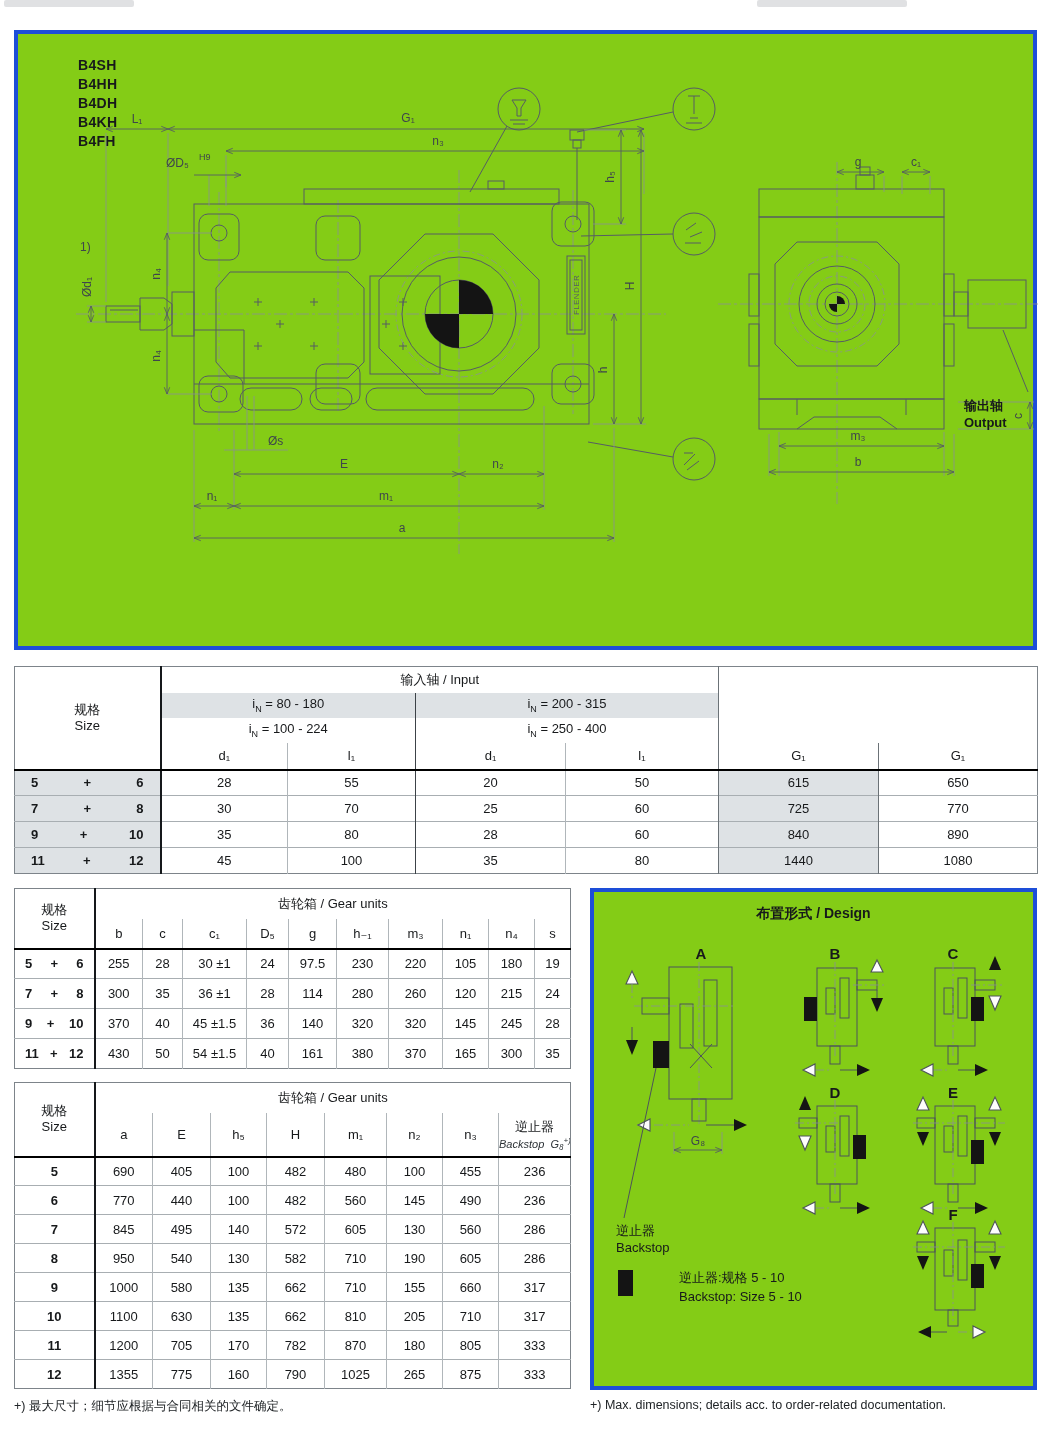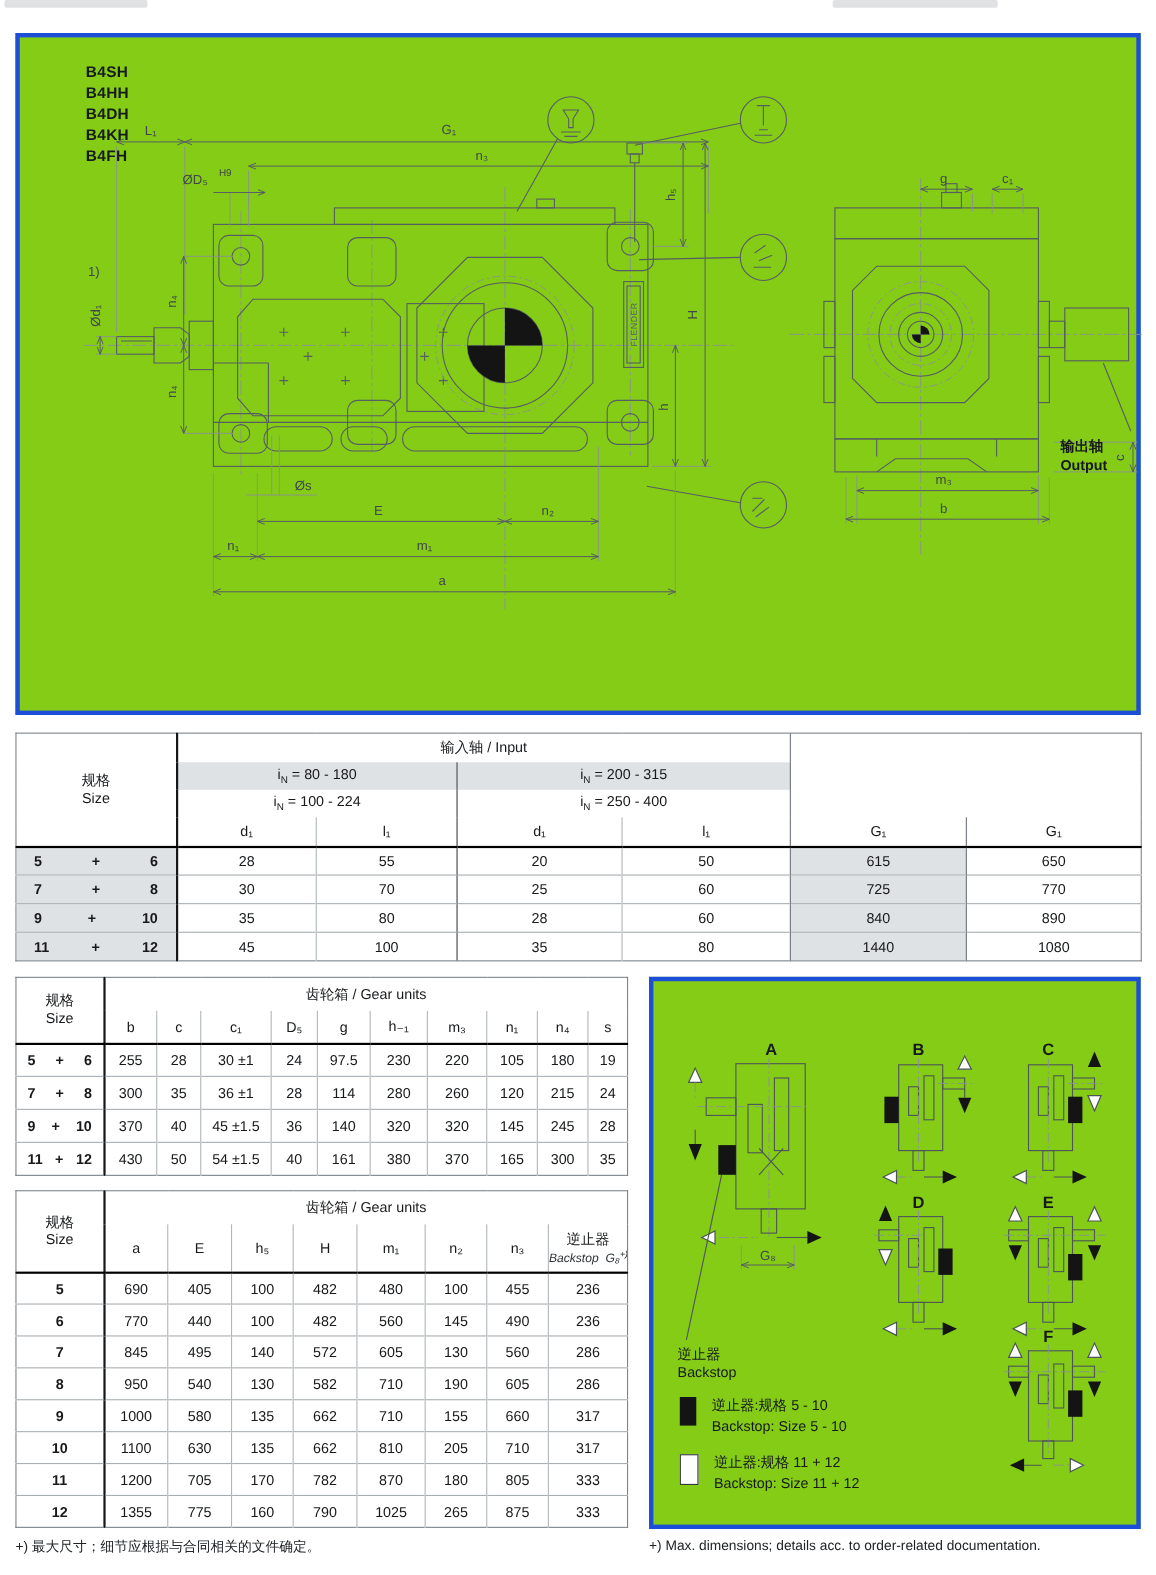--- a/index.html
+++ b/index.html
@@ -44,21 +44,21 @@
   .szwrap .szp{font-weight:bold;}
   #t1 thead tr.h1{height:26px;} #t1 thead tr.h2{height:25px;} #t1 thead tr.h3{height:25px;margin-left:36px;} #t1 thead tr.h4{height:27px;}
   #t1 tbody tr{height:26px;}
   #t2 thead tr{height:30px;} #t2 tbody tr{height:30px;}
   #t3 thead tr.r1{height:30px;} #t3 thead tr.r2{height:44px;} #t3 tbody tr{height:29px;}
   sub.rsub{font-size:9px;}
   .bs2{font-size:11px;color:#2c3236;font-style:italic;}
   .bs2 sup{font-size:8px;}
   #designTitle{position:absolute;top:13px;left:0;width:100%;text-align:center;font-size:14px;font-weight:bold;}
   .dp-label{position:absolute;font-size:13px;line-height:17px;}
-  .legend-row{position:absolute;display:flex;align-items:flex-start;}
+  .legend-row{position:absolute;display:flex;align-items:flex-start;gap:32px;}
   .sw{width:15px;height:26px;margin-right:14px;margin-top:2px;}
   .sw.black{background:#141414;}
   .sw.white{background:#fdfdfd;border:1.5px solid #33383c;}
   .legend-text div{font-size:13px;line-height:19px;}
   .footnote{position:absolute;top:1398px;font-size:12.5px;color:#202427;}
 </style>
 </head>
 <body>
 
 <div class="remnant" style="left:4px;top:0;width:130px;"></div>
@@ -616,20 +616,21 @@
       <td class="vthin">790</td>
       <td class="vthin">1025</td>
       <td class="vthin">265</td>
       <td class="vthin">875</td>
       <td class="vthin">333</td>
     </tr>
   </tbody>
 </table>
 
 <div class="panel" id="designPanel">
+  <div id="designTitle">布置形式 / Design</div>
 
   <svg width="447" height="502" viewBox="0 0 447 502">
 
     <g>
       <rect class="dln" x="75" y="75" width="63" height="132"></rect>
       <rect class="dln" x="86" y="112" width="13" height="44"></rect>
       <rect class="dln" x="110" y="88" width="13" height="66"></rect>
       <line class="dcl" x1="40" y1="114" x2="142" y2="114"></line>
       <line class="dcl" x1="105" y1="70" x2="105" y2="232"></line>
       <rect class="dln" x="48" y="106" width="27" height="16"></rect>
@@ -761,23 +762,16 @@
     <div>Backstop</div>
   </div>
 
   <div class="legend-row" style="left:24px;top:376px;">
     <div class="sw black"></div>
     <div class="legend-text">
       <div>逆止器:规格  5 - 10</div>
       <div>Backstop: Size  5 - 10</div>
     </div>
   </div>
-  <div class="legend-row" style="left:24px;top:428px;">
-    <div class="sw white"></div>
-    <div class="legend-text">
-      <div>逆止器:规格  11 + 12</div>
-      <div>Backstop: Size  11 + 12</div>
-    </div>
-  </div>
 </div>
 
 <div class="footnote" style="left:14px;">+) 最大尺寸；细节应根据与合同相关的文件确定。</div>
 <div class="footnote" style="left:590px;">+) Max. dimensions; details acc. to order-related documentation.</div>
 
 </body></html>

